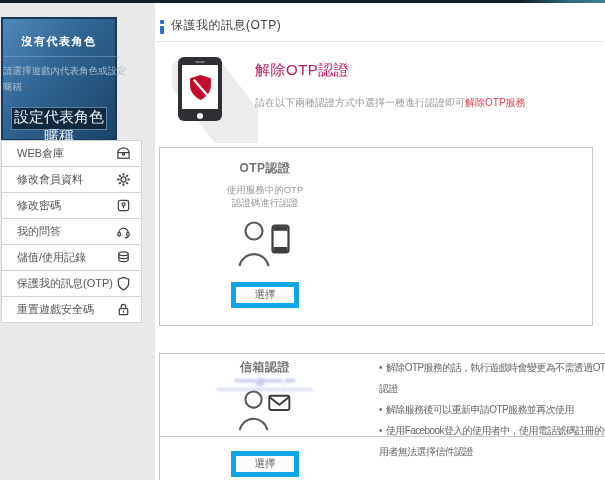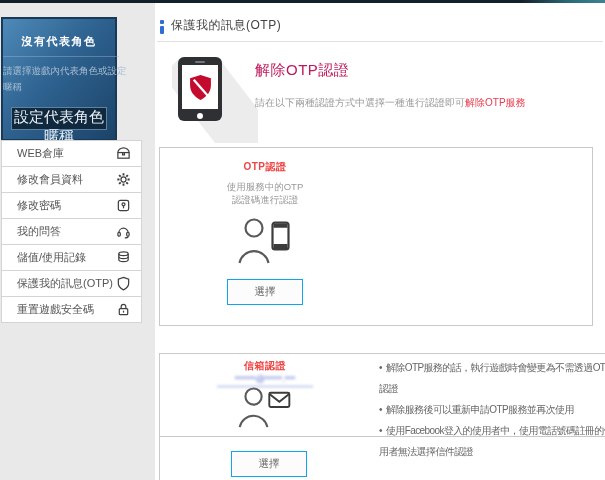--- a/index.html
+++ b/index.html
@@ -51,26 +51,26 @@
   .hero-text p{margin:16px 0 0;font-size:10px;color:#9a9a9a;}
   .red{color:#e8394e;}
 
   
   .box{position:absolute;box-sizing:border-box;border:1px solid #c9c9c9;background:#fff;}
   .box1{left:4px;top:144px;width:434px;height:179px;}
   .box2{left:4px;top:350px;width:470px;height:140px;}
   .method-col{position:absolute;left:5px;width:200px;text-align:center;}
   .box1 .method-col{top:12px;}
   .box2 .method-col{top:5px;}
-  .method-col h3{margin:0;font-size:10px;color:#ef4444;font-weight:bold;letter-spacing:.5px;}
+  .method-col h3{margin:0;font-size:12px;color:#737373;font-weight:bold;letter-spacing:.5px;}
   .mdesc{margin:6px 0 0;font-size:9.5px;line-height:13px;color:#9a9a9a;}
   .box2 .mdesc{margin-top:4px;}
   .micon{margin-top:10px;height:50px;display:flex;align-items:center;justify-content:center;color:#5a5a5a;}
   .box2 .micon{margin-top:1px;height:40px;}
-  .select-btn{display:block;width:76px;height:26px;background:#fcfcfc;border:1px solid #0ea5e9;color:#666;
+  .select-btn{display:block;width:68px;height:26px;background:#fcfcfc;border:5px solid #0ea5e9;color:#666;
     font-size:10.5px;cursor:pointer;font-family:"Liberation Sans",sans-serif;}
   .box1 .select-btn{margin:13px auto 0;}
   .masked-email{margin:1px auto 0;width:96px;height:12px;overflow:hidden;font-size:9px;line-height:11px;
     color:#5b6fd0;filter:blur(1.6px);border-bottom:1px solid #8d9ddd;}
   .notes{position:absolute;left:219px;top:3px;width:240px;}
   .note{font-size:10px;line-height:21px;color:#666;letter-spacing:-0.6px;}
   .note .dot{margin-right:4px;}
   .box2-divider{position:absolute;left:0;top:82px;width:100%;border-top:1px solid #c9c9c9;}
   .b2btn{position:absolute;left:71px;top:97px;}
 </style>

